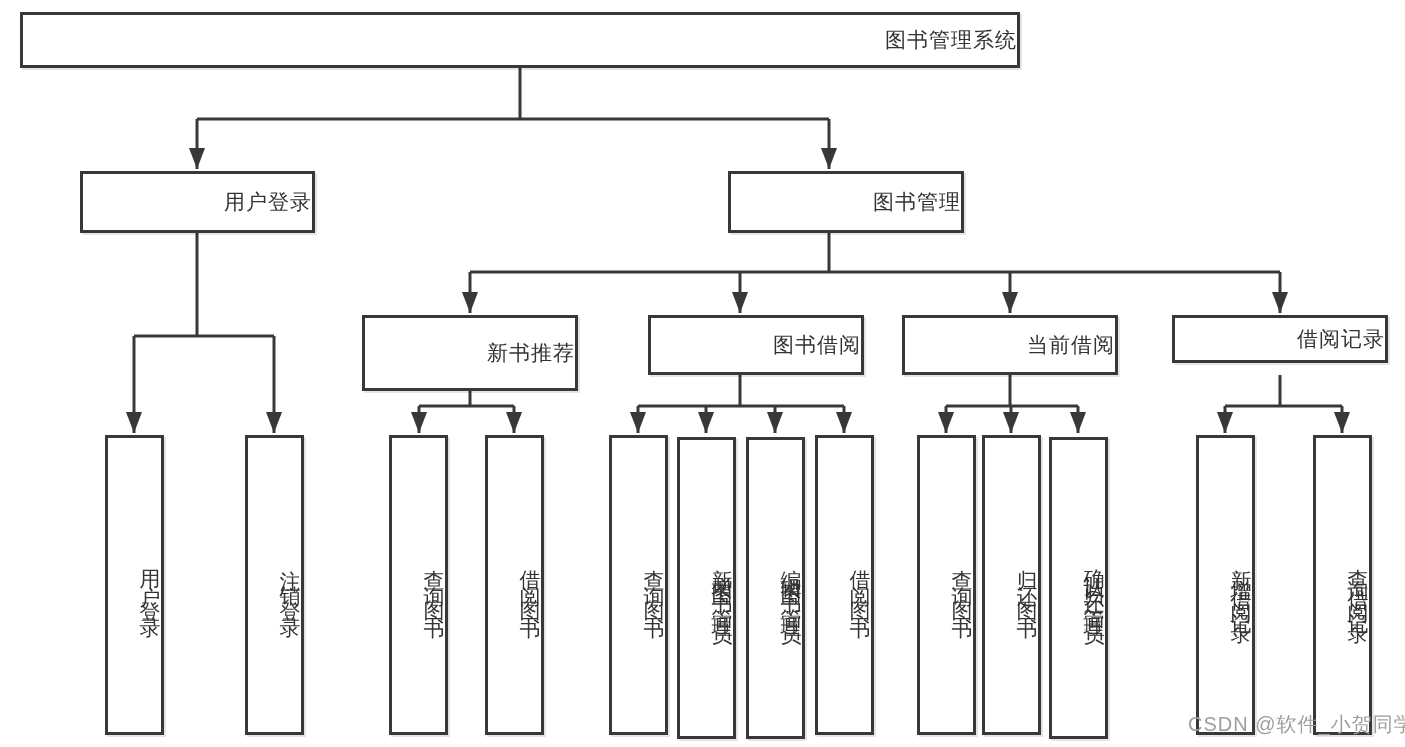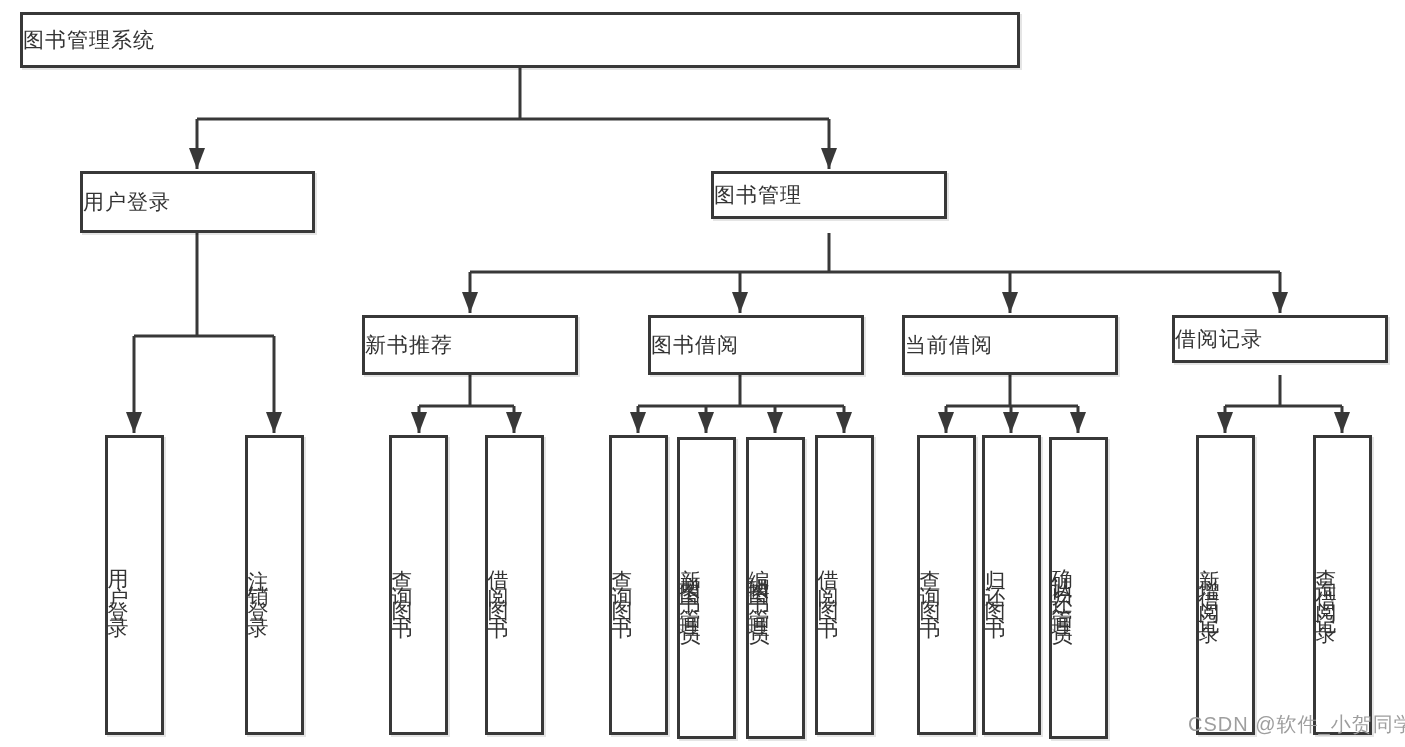--- a/index.html
+++ b/index.html
@@ -10,21 +10,21 @@
     font-family:"Liberation Sans","DejaVu Sans",sans-serif;
     overflow:hidden;
   }
   .wires{position:absolute;left:0;top:0;width:1405px;height:747px;z-index:1;}
   .wire{stroke:#383838;stroke-width:3;fill:none;}
   .node{
     position:absolute;
     box-sizing:border-box;
     border:3px solid #383838;
     background:#ffffff;
-    display:flex;align-items:center;justify-content:flex-start;
+    display:flex;align-items:center;justify-content:flex-end;
     color:#333333;
     z-index:2;
     box-shadow:2px 2px 0 rgba(0,0,0,0.10);
   }
   .hbox{font-size:21px;letter-spacing:1px;}
   .vbox{top:435px;width:59px;height:300px;}
   .vtext{
     writing-mode:vertical-rl;
     text-orientation:mixed;
     font-size:21px;
@@ -105,25 +105,25 @@
     </g>
   </svg>
 
   <div class="node hbox" style="left:20px;top:12px;width:1000px;height:56px;">
     <span>图书管理系统</span>
   </div>
 
   <div class="node hbox" style="left:80px;top:171px;width:235px;height:62px;">
     <span>用户登录</span>
   </div>
-  <div class="node hbox" style="left:711px;top:171px;width:236px;height:48px;">
+  <div class="node hbox" style="left:728px;top:171px;width:236px;height:62px;">
     <span>图书管理</span>
   </div>
 
-  <div class="node hbox" style="left:362px;top:315px;width:216px;height:60px;">
+  <div class="node hbox" style="left:362px;top:315px;width:216px;height:76px;">
     <span>新书推荐</span>
   </div>
   <div class="node hbox" style="left:632px;top:315px;width:216px;height:60px;margin-left:16px;">
     <span>图书借阅</span>
   </div>
   <div class="node hbox" style="left:902px;top:315px;width:216px;height:60px;">
     <span>当前借阅</span>
   </div>
   <div class="node hbox" style="left:1172px;top:315px;width:216px;height:48px;">
     <span>借阅记录</span>

